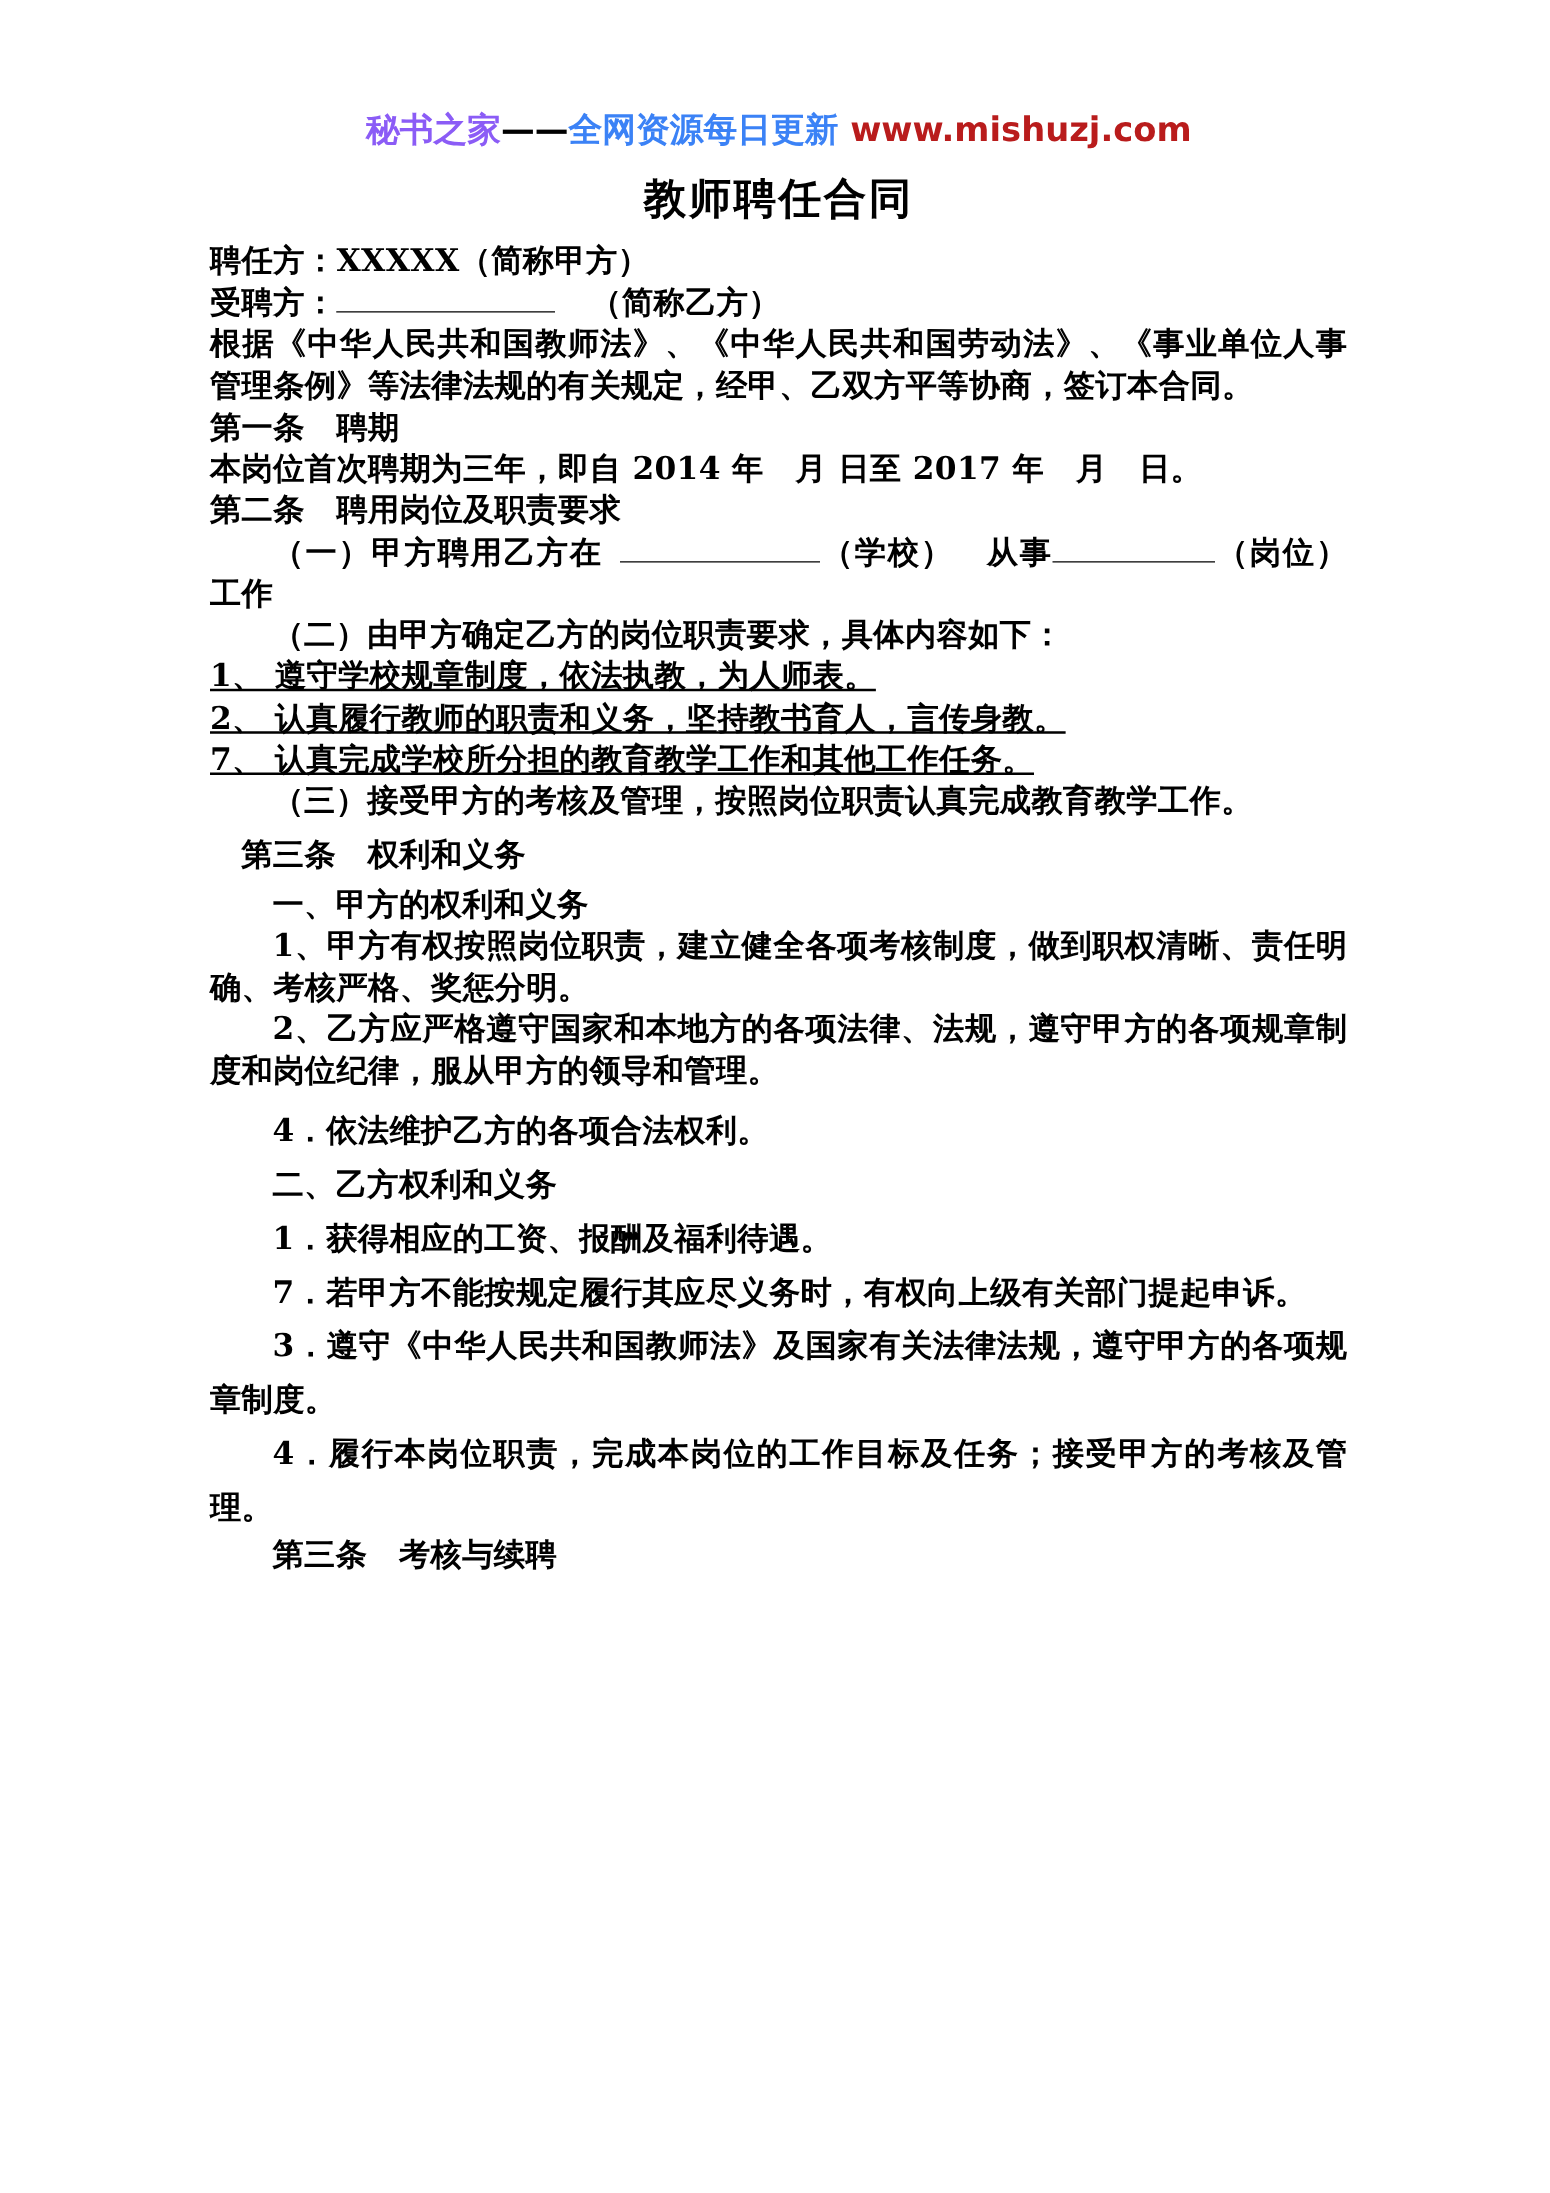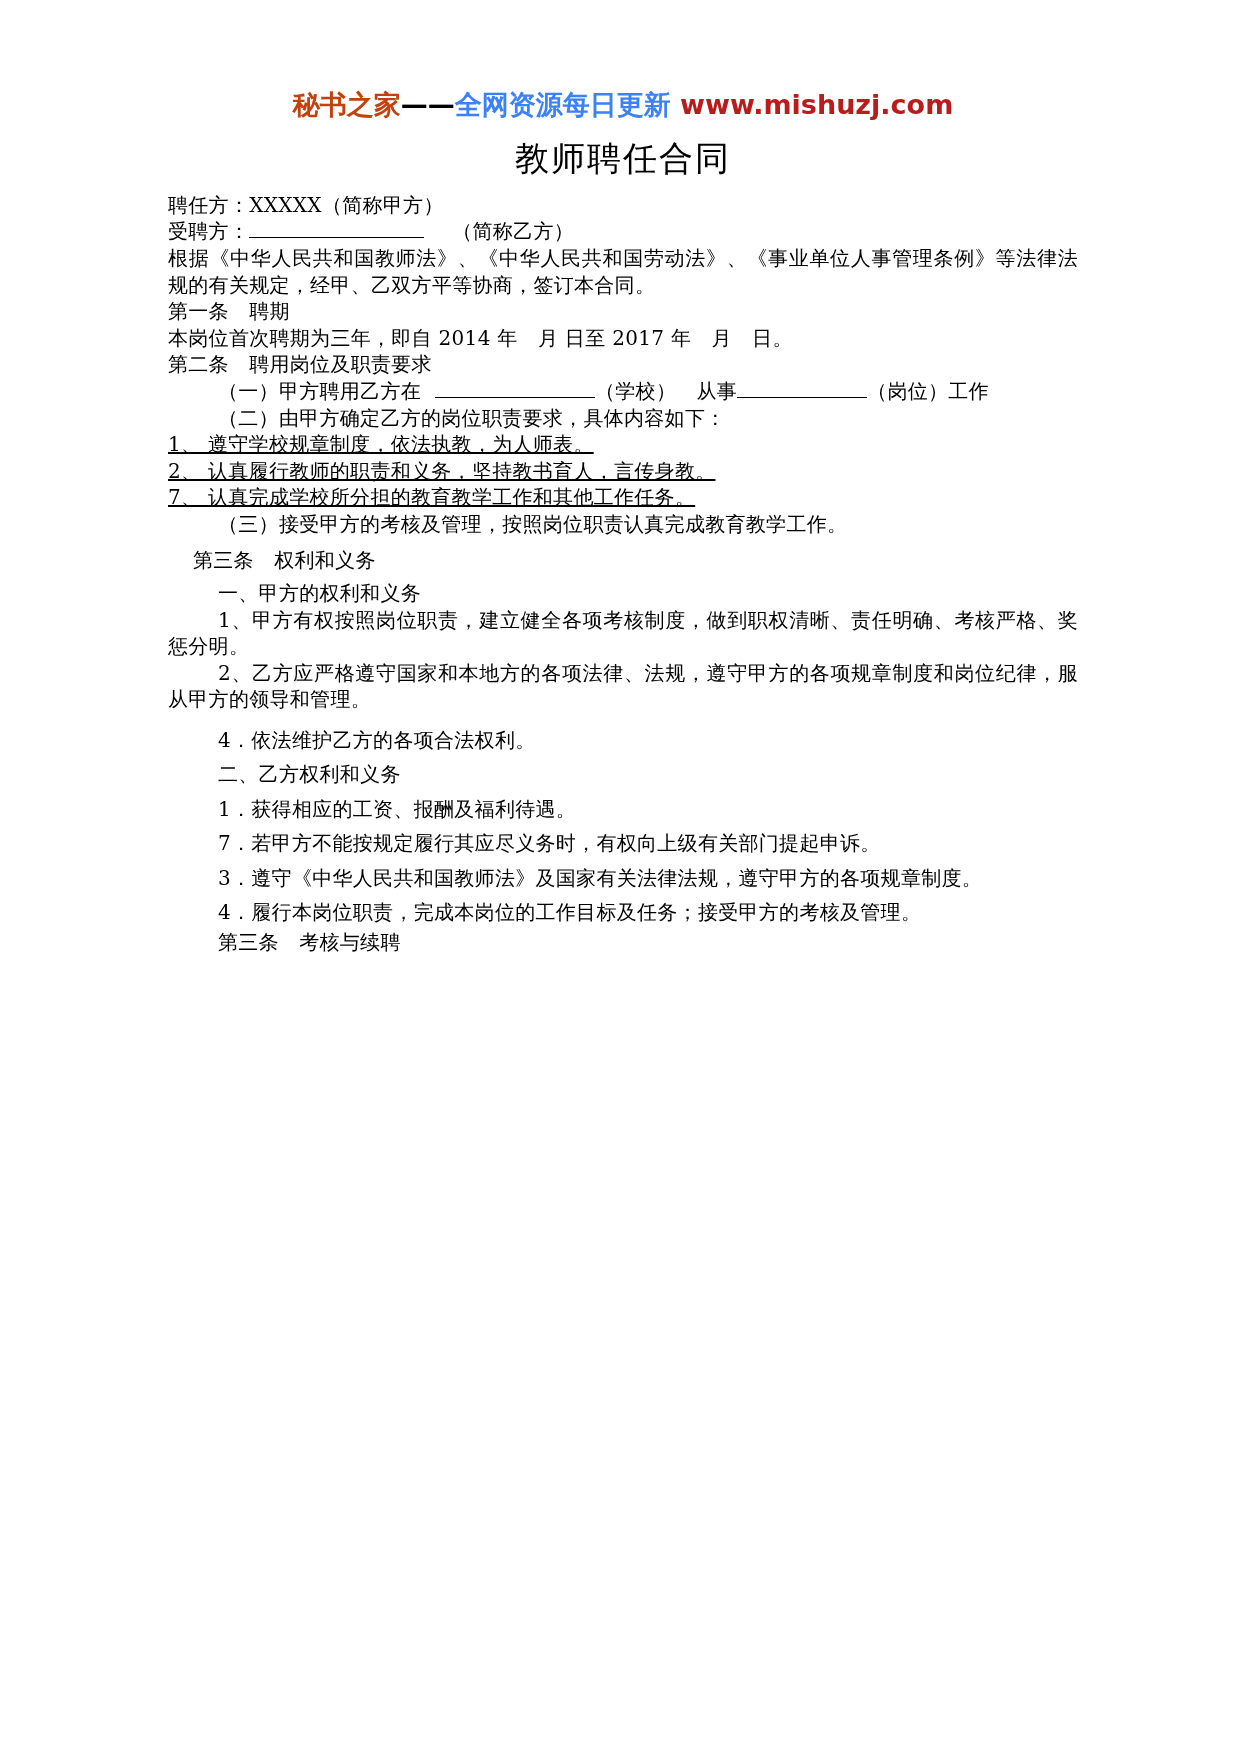--- a/index.html
+++ b/index.html
@@ -27,42 +27,43 @@
   
   .banner {
     text-align: center;
     font-size: 27px;
     font-weight: bold;
     line-height: 1.25;
     margin-bottom: 14px;
     white-space: nowrap;
     font-family: "DejaVu Sans", "Liberation Sans", sans-serif;
   }
-  .banner .brand { color: #c2410c; }
+  .banner .brand { color: #8b5cf6; }
   .banner .dash { color: #000000; }
   .banner .tagline { color: #3b82f6; }
   .banner .url { color: #b91c1c; }
 
   
   .doc-title {
     text-align: center;
     font-size: 34px;
-    font-weight: normal;
+    font-weight: bold;
     letter-spacing: 2px;
     margin: 2px 0 10px 0;
     font-family: "DejaVu Serif", "Liberation Serif", serif;
   }
 
   
   .para {
-    font-size: 20px;
+    font-size: 25px;
     line-height: 1.33;
     margin: 0;
     text-align: justify;
     letter-spacing: 0.3px;
+    font-weight: bold;
   }
   .para.loose {
     line-height: 1.72;
   }
   .indent2 { text-indent: 50px; }
   .indent1 { text-indent: 25px; }
   .u { text-decoration: underline; }
   .blank-line {
     display: inline-block;
     border-bottom: 1.6px solid #000;

